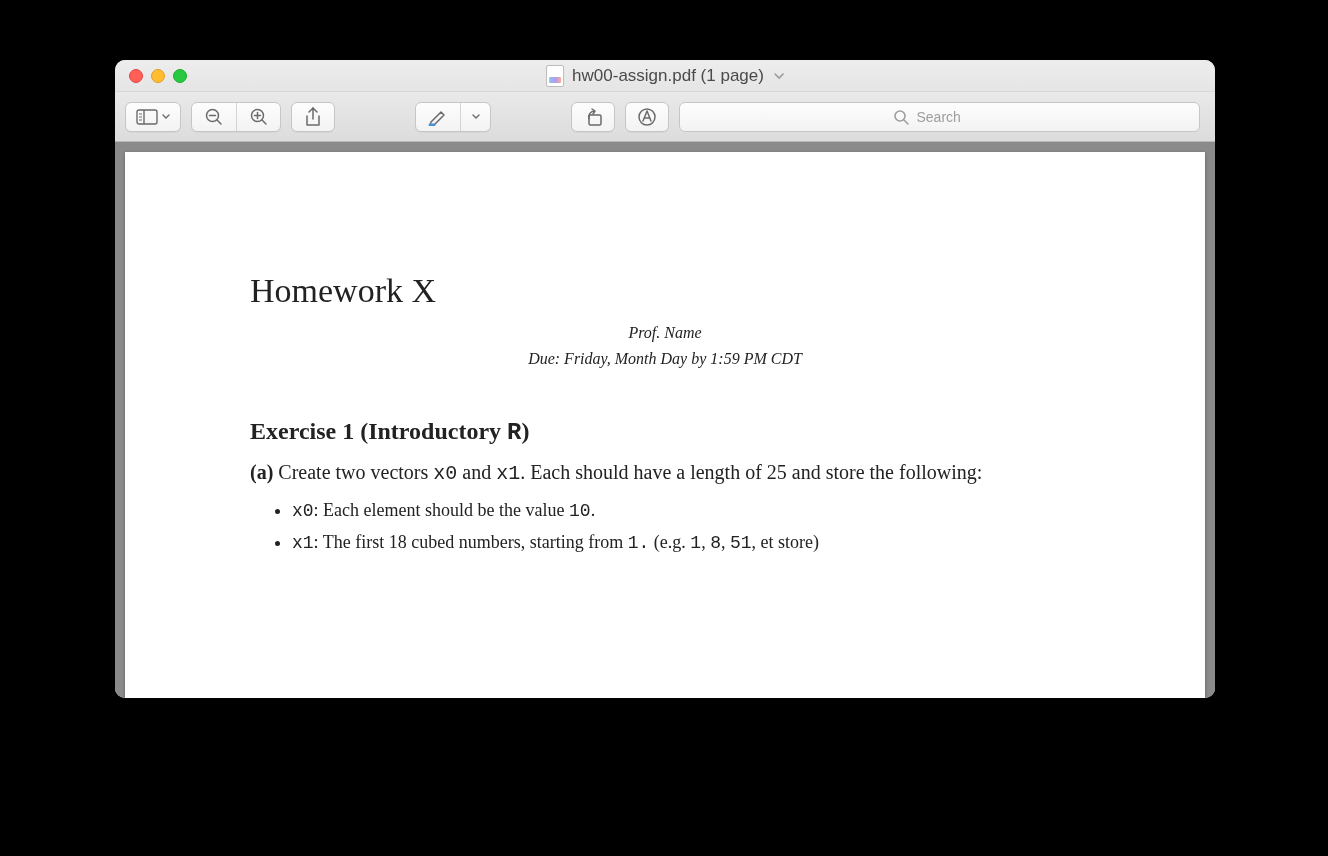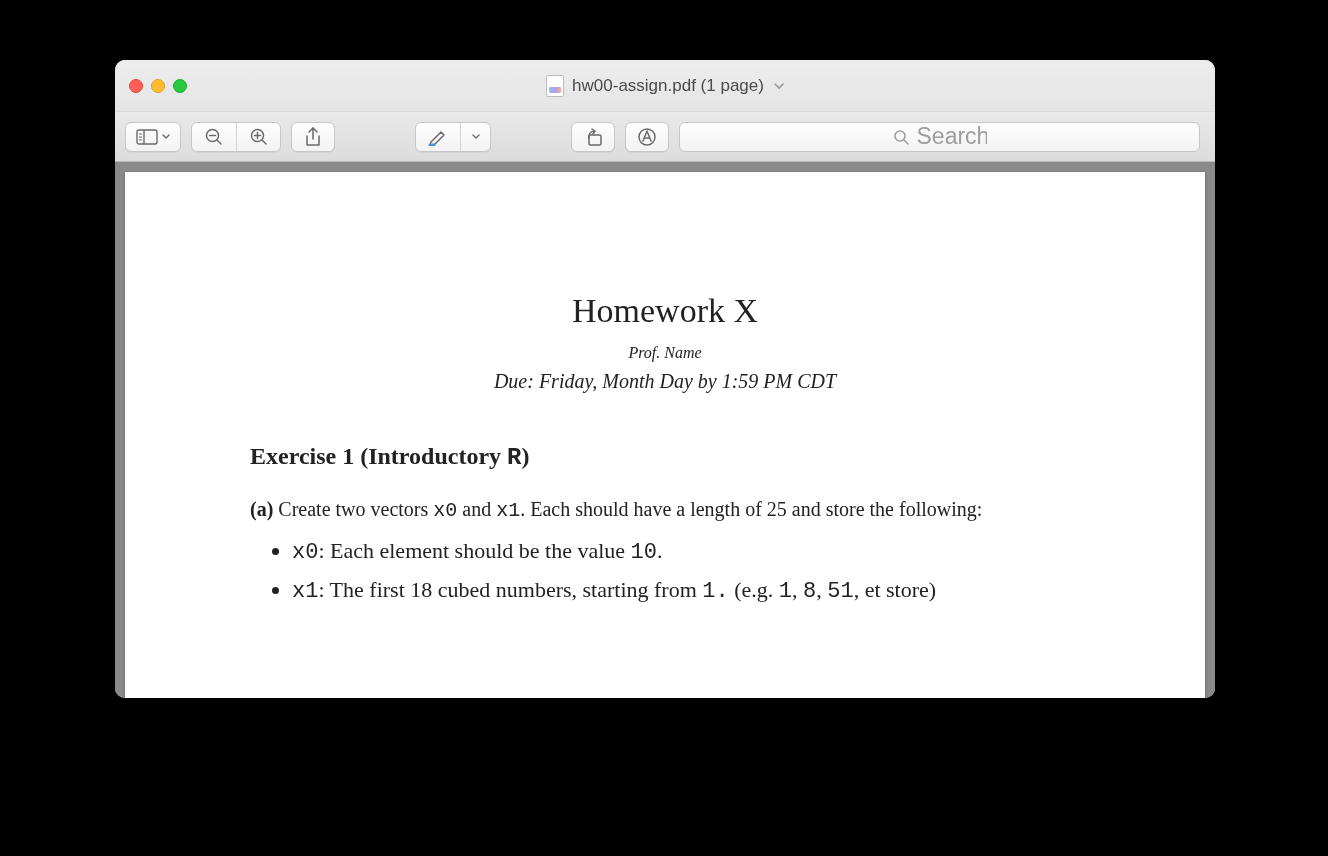--- a/index.html
+++ b/index.html
@@ -17,21 +17,21 @@
       width: 1100px;
       height: 638px;
       background: #ececec;
       border-radius: 10px;
       box-shadow: 0 20px 60px rgba(0,0,0,0.5), 0 0 0 1px rgba(0,0,0,0.1);
       overflow: hidden;
       display: flex;
       flex-direction: column;
     }
     .titlebar {
-      height: 52px;
+      height: 32px;
       background: linear-gradient(#ededed, #e5e5e5);
       border-bottom: 1px solid #d8d8d8;
       display: flex;
       align-items: center;
       position: relative;
     }
     .traffic-lights {
       display: flex;
       gap: 8px;
       margin-left: 14px;
@@ -124,21 +124,21 @@
       justify-content: center;
       gap: 8px;
       color: #9d9d9d;
       font-size: 17px;
       min-width: 300px;
       margin-right: 5px;
     }
     .search input {
       border: none;
       background: transparent;
-      font-size: 23px;
+      font-size: 14px;
       color: #4a4a4a;
       outline: none;
       width: 70px;
     }
     .search input::placeholder { color: #9d9d9d; }
 
     .content-area {
       flex: 1;
       background: #8a8a8a;
       padding: 10px 0 0 0;
@@ -147,51 +147,51 @@
     .page {
       background: #fff;
       margin: 0 10px;
       height: 100%;
       box-shadow: 0 1px 3px rgba(0,0,0,0.3);
       padding: 120px 125px 30px 125px;
       font-family: Georgia, 'Times New Roman', serif;
       color: #222;
     }
     .doc-title {
-      text-align: center;
+      text-align: left;
       font-size: 34px;
       font-weight: normal;
       margin-bottom: 14px;
     }
     .doc-subtitle {
       text-align: center;
       font-style: italic;
       font-size: 16px;
       margin-bottom: 8px;
     }
     .doc-due {
       text-align: center;
       font-style: italic;
-      font-size: 20px;
+      font-size: 16px;
       margin-bottom: 50px;
     }
     .ex-heading {
       font-size: 24px;
       font-weight: bold;
-      margin-bottom: 24px;
+      margin-bottom: 12px;
     }
     .ex-heading .tt { font-family: 'Courier New', monospace; font-weight: bold; }
     .body-text { font-size: 18px; margin-bottom: 12px; line-height: 1.45; }
     .part { font-size: 20px; margin-bottom: 8px; line-height: 1.45; }
     .part .pl { font-weight: bold; }
     .tt { font-family: 'Courier New', monospace; }
     ul.bul {
       list-style: disc;
       margin-left: 42px;
-      font-size: 22px;
+      font-size: 18px;
       line-height: 1.6;
     }
     ul.bul li { margin-bottom: 2px; }
   </style>
 </head>
 <body>
 
 <div class="window">
   <div class="titlebar">
     <div class="traffic-lights">

